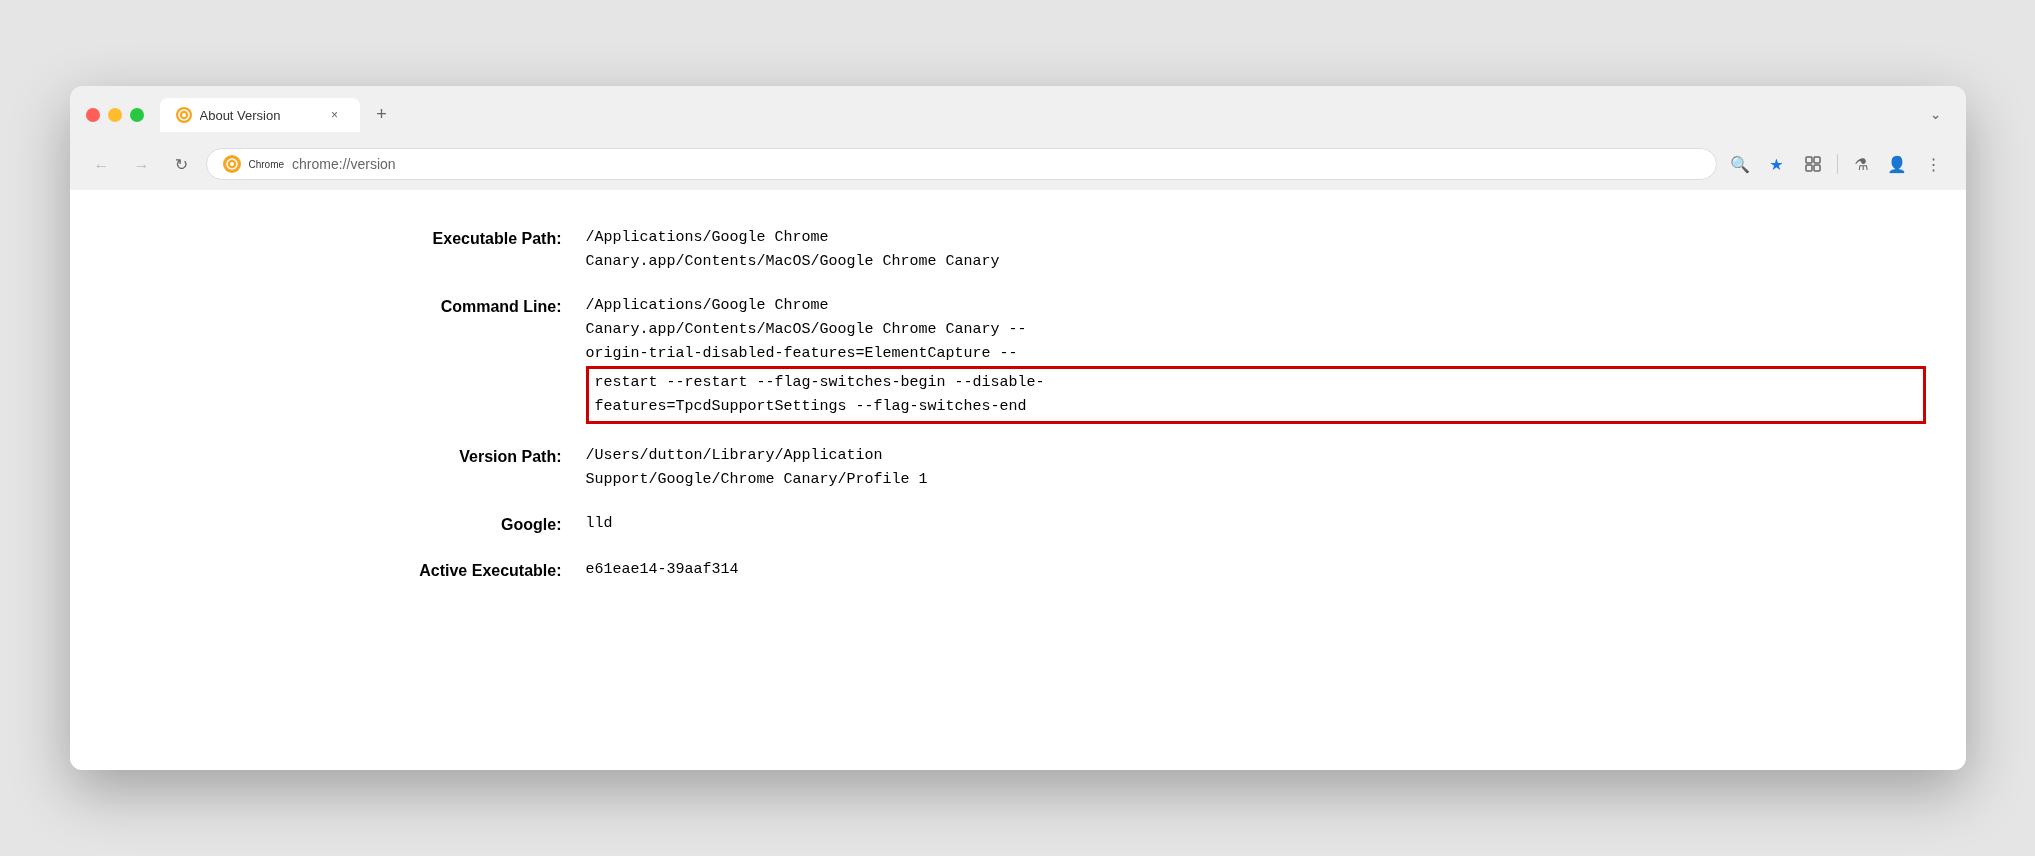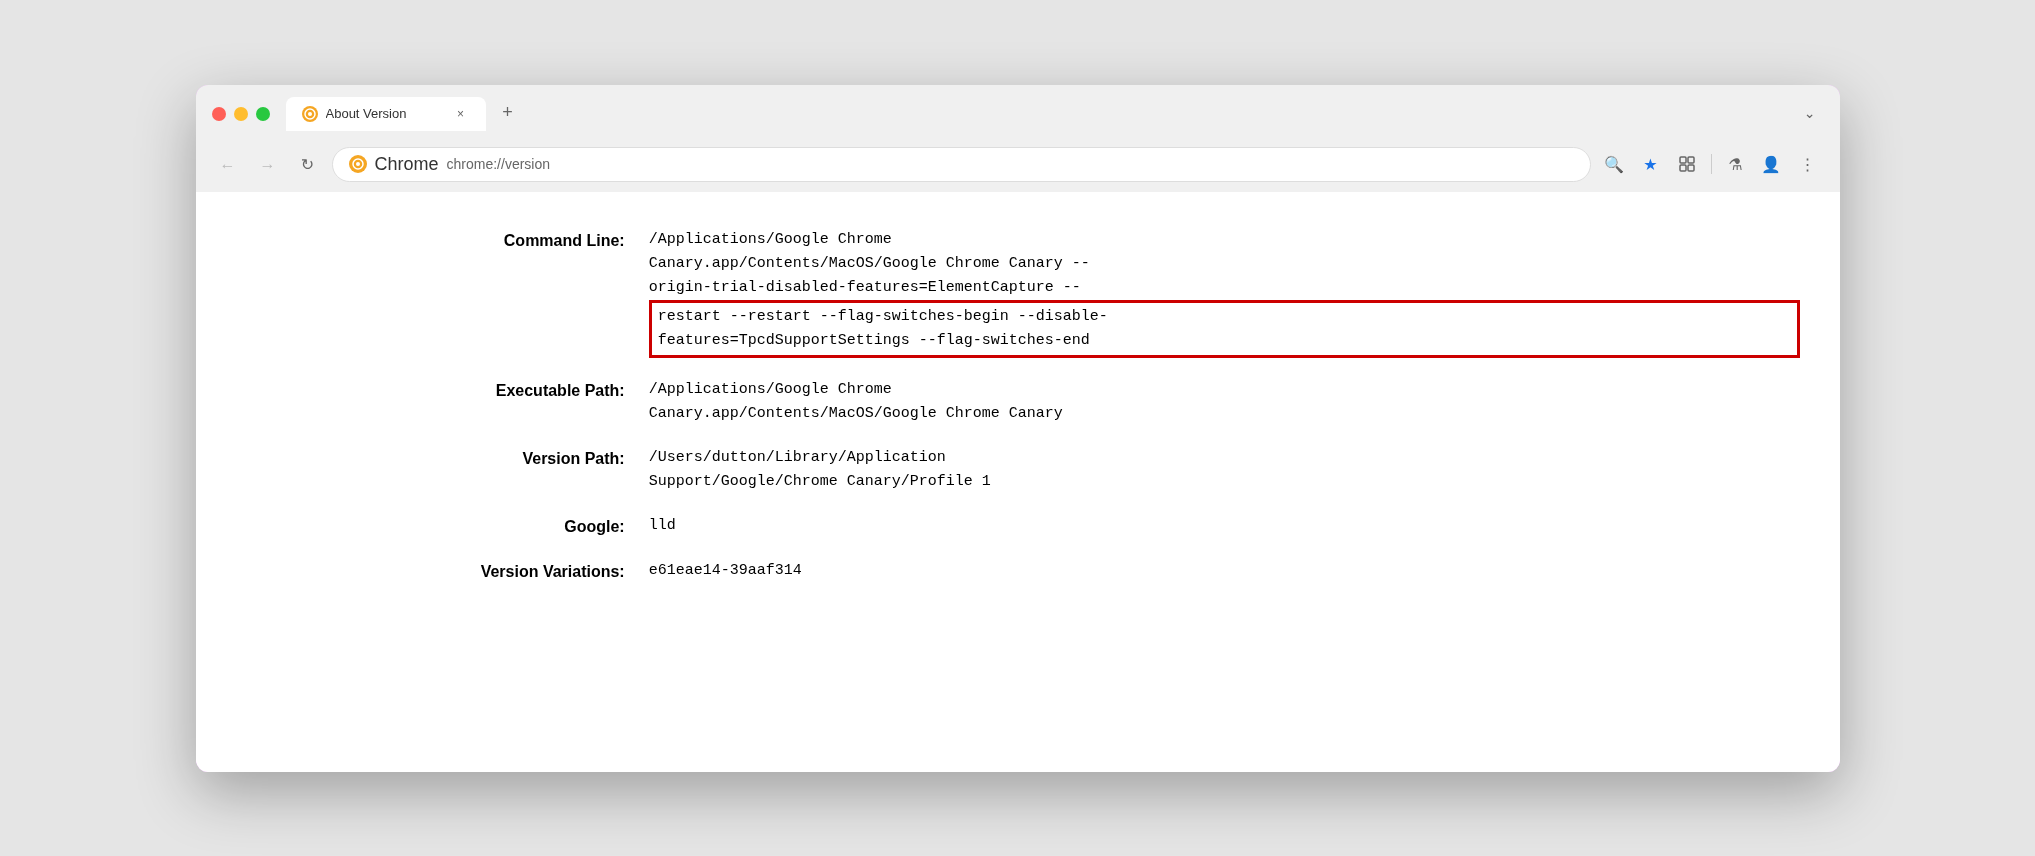--- a/index.html
+++ b/index.html
@@ -11,21 +11,21 @@
     body {
       background: #e5e5e5;
       display: flex;
       justify-content: center;
       align-items: center;
       min-height: 100vh;
       font-family: -apple-system, BlinkMacSystemFont, 'Helvetica Neue', sans-serif;
     }
 
     .browser-window {
-      width: 1644px;
+      width: 1896px;
       background: #f0abfc;
       border-radius: 12px;
       box-shadow: 0 20px 60px rgba(0,0,0,0.3);
       overflow: hidden;
     }
 
     
     .title-bar {
       background: #f0f0f0;
       padding: 12px 16px 0 16px;
@@ -180,21 +180,21 @@
       background: #f5a623;
       display: flex;
       align-items: center;
       justify-content: center;
       font-size: 10px;
       color: white;
       flex-shrink: 0;
     }
 
     .url-site-name {
-      font-size: 18px;
+      font-size: 10px;
       font-weight: 500;
       color: #333;
     }
 
     .url-path {
       font-size: 14px;
       color: #666;
       text-align: right;
     }
 
@@ -339,50 +339,50 @@
       <div class="toolbar-btn">⚗</div>
       <div class="toolbar-btn">👤</div>
       <div class="toolbar-btn">⋮</div>
     </div>
   </div>
 
   <div class="page-content">
     <div class="info-table">
 
       <div class="info-row">
+        <div class="info-label">Executable Path:</div>
+        <div class="info-value">
+          /Applications/Google Chrome<br>
+          Canary.app/Contents/MacOS/Google Chrome Canary
+        </div>
+      </div>
+
+      <div class="info-row">
         <div class="info-label">Command Line:</div>
         <div class="info-value command-line-value">
           <span class="line1">/Applications/Google Chrome</span>
           <span class="line2">Canary.app/Contents/MacOS/Google Chrome Canary --</span>
           <span class="line3">origin-trial-disabled-features=ElementCapture --</span>
           <span class="highlighted-section">restart --restart --flag-switches-begin --disable-<br>features=TpcdSupportSettings --flag-switches-end</span>
         </div>
       </div>
 
       <div class="info-row">
-        <div class="info-label">Executable Path:</div>
-        <div class="info-value">
-          /Applications/Google Chrome<br>
-          Canary.app/Contents/MacOS/Google Chrome Canary
-        </div>
-      </div>
-
-      <div class="info-row">
         <div class="info-label">Version Path:</div>
         <div class="info-value">
           /Users/dutton/Library/Application<br>
           Support/Google/Chrome Canary/Profile 1
         </div>
       </div>
 
       <div class="info-row">
         <div class="info-label">Google:</div>
         <div class="info-value">lld</div>
       </div>
 
       <div class="info-row">
-        <div class="info-label">Version Variations:</div>
+        <div class="info-label">Active Executable:</div>
         <div class="info-value">e61eae14-39aaf314</div>
       </div>
 
     </div>
   </div>
 </div>
 
 </body></html>

